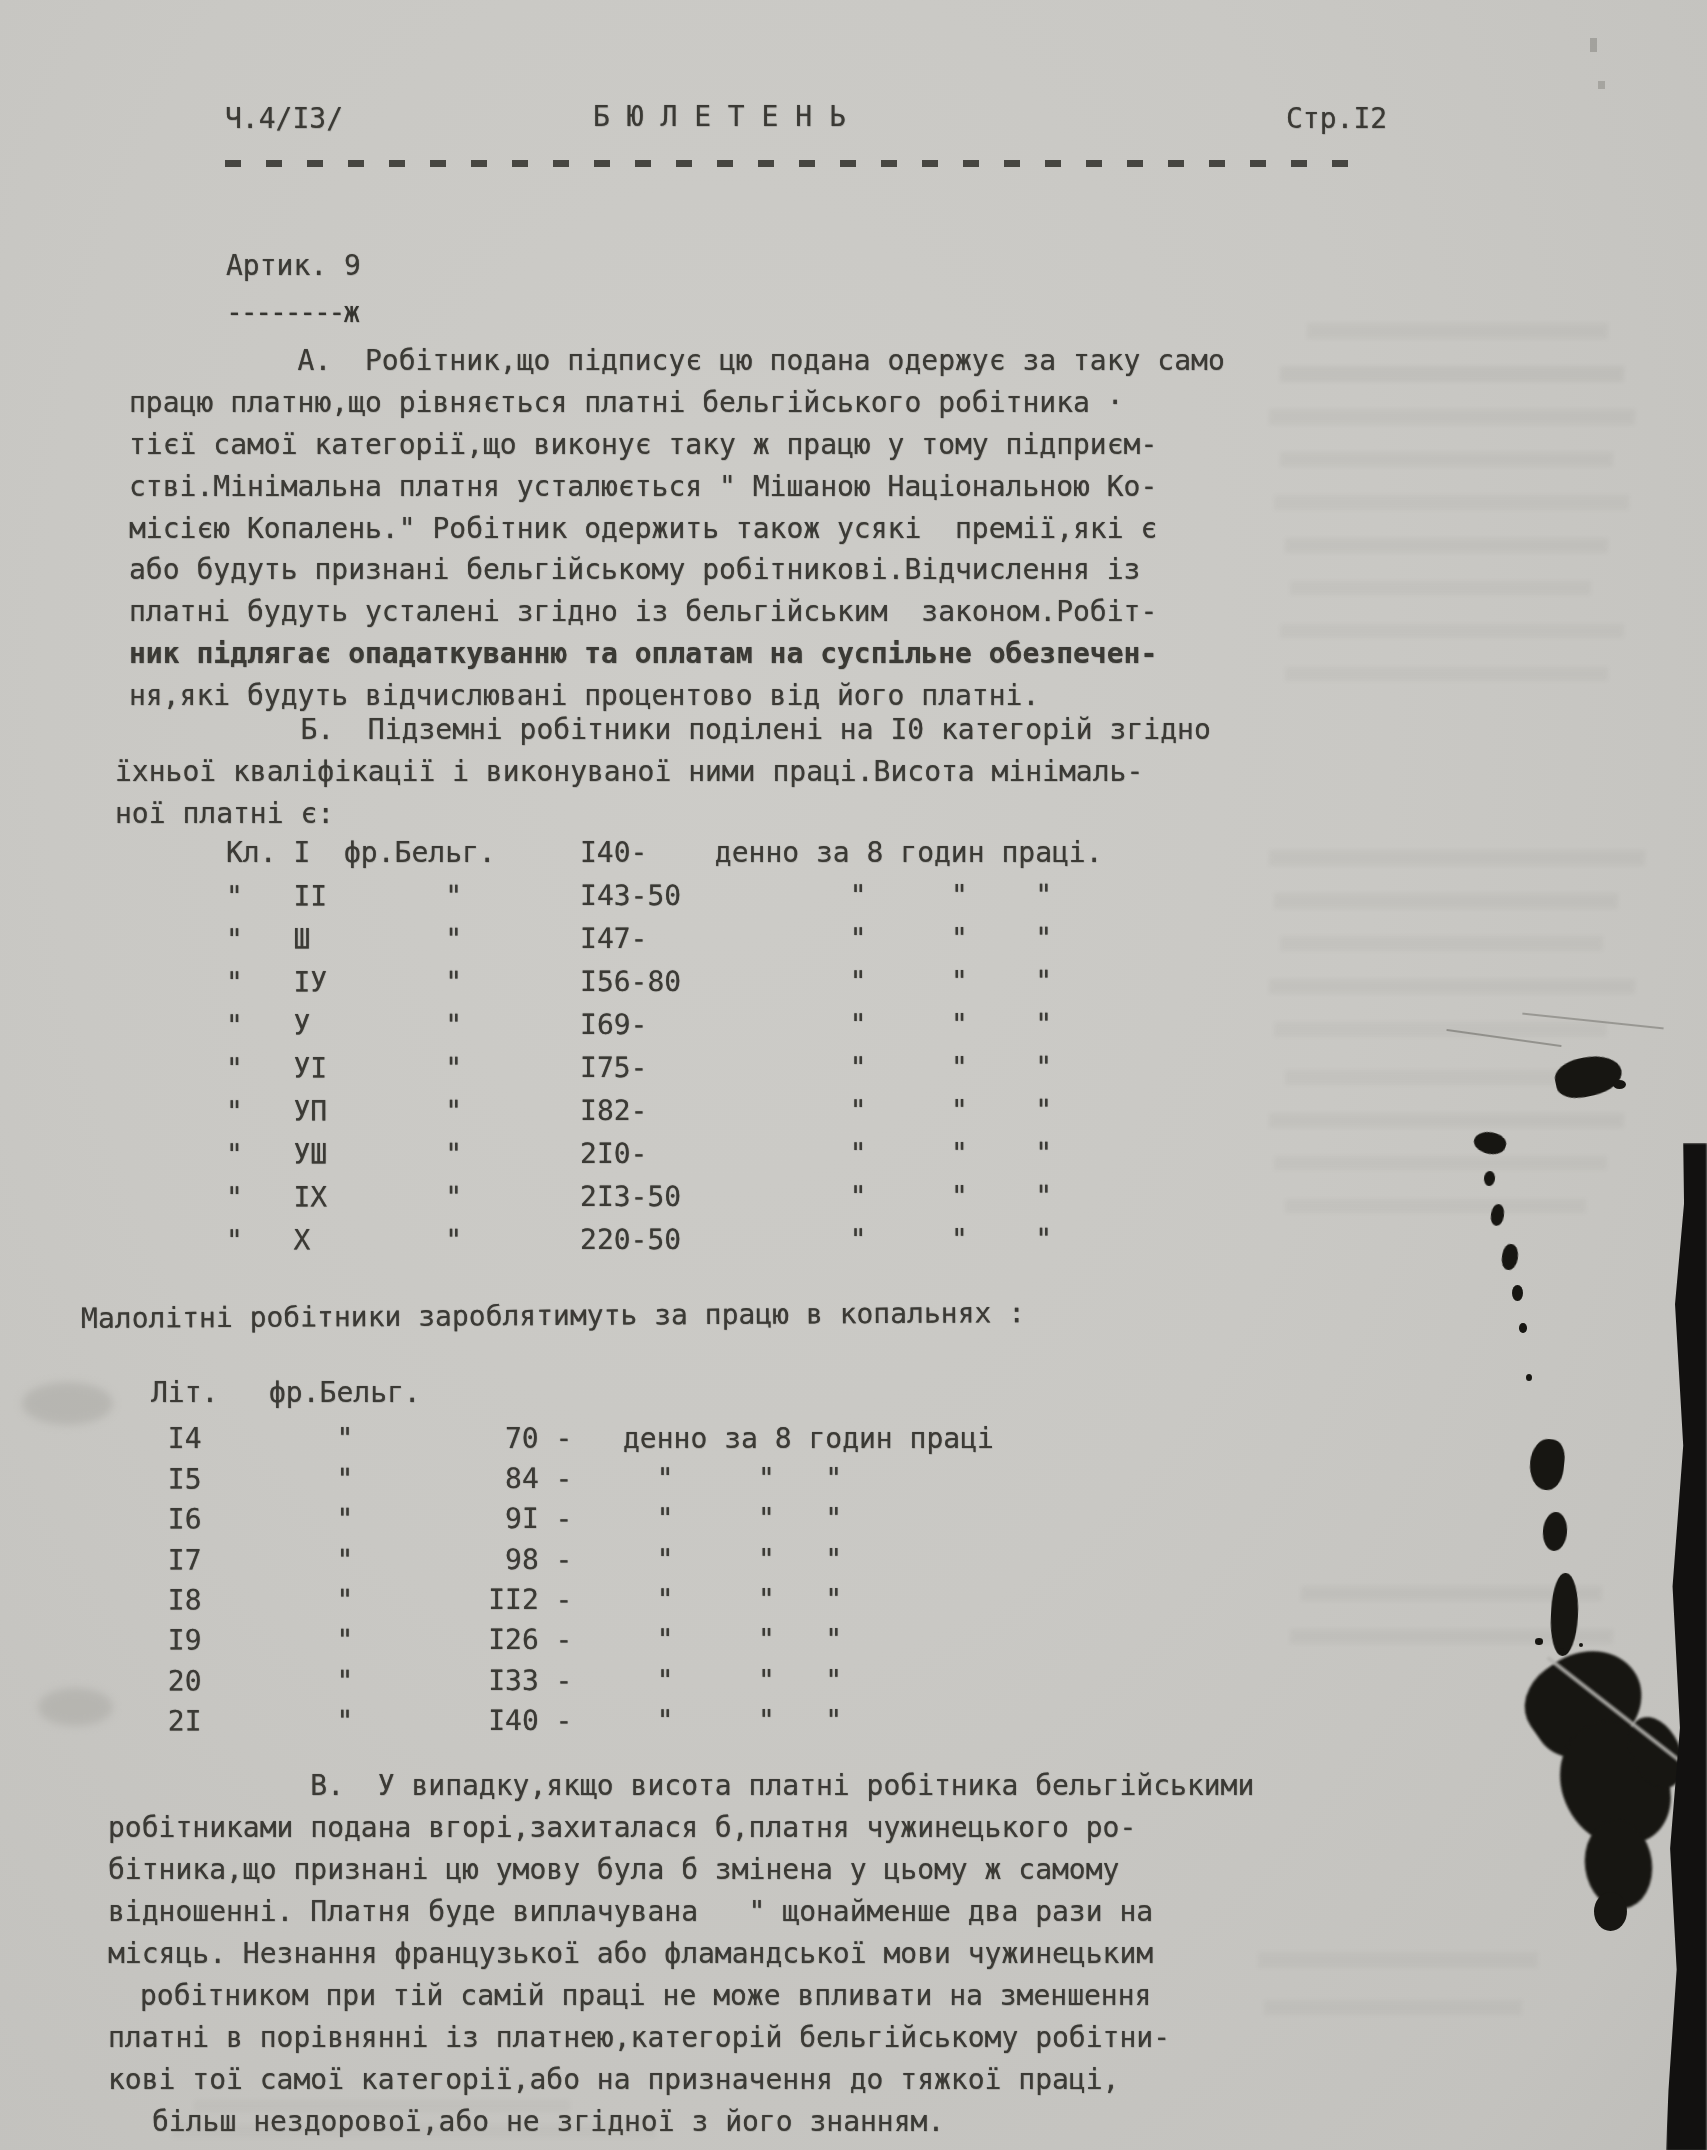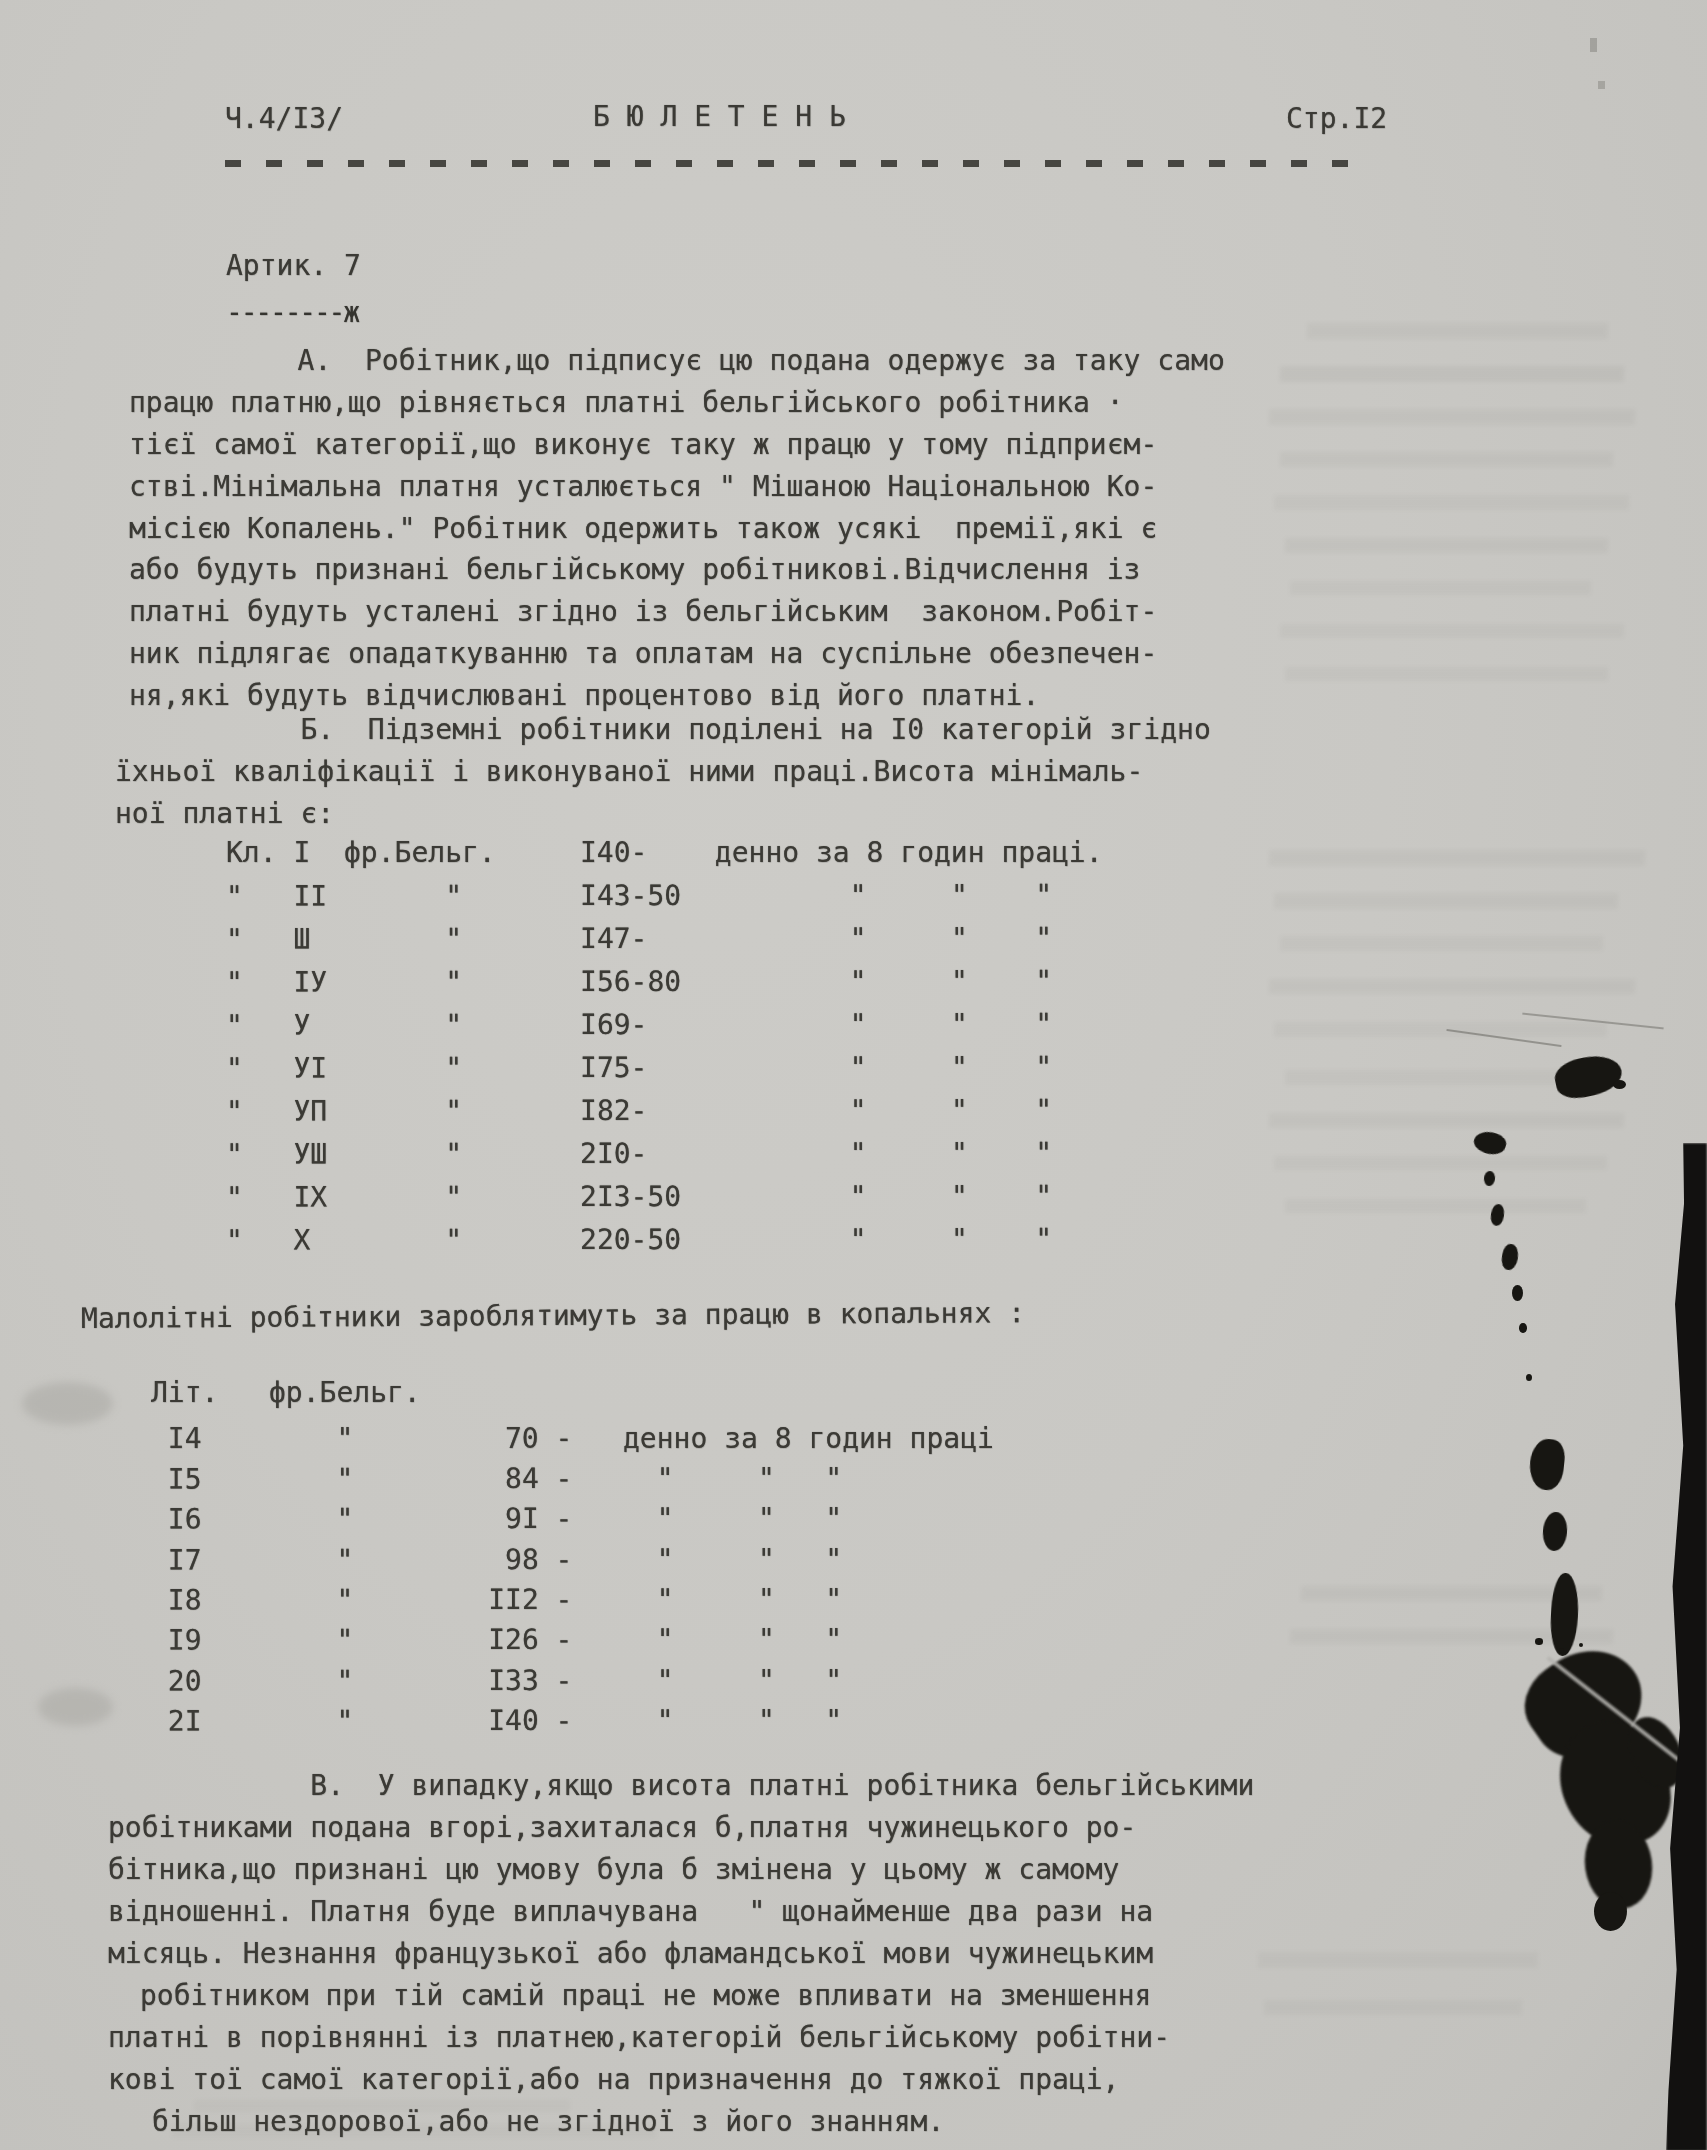--- a/index.html
+++ b/index.html
@@ -52,32 +52,32 @@
 </head>
 <body>
 
 <div class="page">
 
   <div class="tline hdr" style="left:225px;top:105px;">Ч.4/ІЗ/</div>
   <div class="tline hdr" style="left:593px;top:103px;">Б Ю Л Е Т Е Н Ь</div>
   <div class="tline hdr" style="left:1286px;top:105px;">Стр.І2</div>
   <div class="dash-rule" style="left:225px;top:160px;width:1123px;"></div>
 
-  <div class="tline" style="left:226px;top:252px;">Артик. 7</div>
+  <div class="tline" style="left:226px;top:252px;">Артик. 9</div>
   <div class="tline underline-dashes" style="left:226px;top:299px;">--------ж</div>
 
   <div id="gen-text">
       <div class="tline" style="left: 129px; top: 347px;">          А.  Робітник,що підписує цю подана одержує за таку само</div>
       <div class="tline" style="left: 129px; top: 389px;">працю платню,що рівняється платні бельгійського робітника ·</div>
       <div class="tline" style="left: 129px; top: 431px;">тієї самої категорії,що виконує таку ж працю у тому підприєм-</div>
       <div class="tline" style="left: 129px; top: 473px;">стві.Мінімальна платня усталюється " Мішаною Національною Ко-</div>
       <div class="tline" style="left: 129px; top: 515px;">місією Копалень." Робітник одержить також усякі  премії,які є</div>
       <div class="tline" style="left: 129px; top: 556px;">або будуть признані бельгійському робітникові.Відчислення із</div>
       <div class="tline" style="left: 129px; top: 598px;">платні будуть усталені згідно із бельгійським  законом.Робіт-</div>
-      <div class="tline" style="left: 129px; top: 640px;">ник підлягає опадаткуванню та оплатам на суспільне обезпечен-</div>
+      <div class="tline" style="left: 129px; top: 640px; font-weight: bold;">ник підлягає опадаткуванню та оплатам на суспільне обезпечен-</div>
       <div class="tline" style="left: 129px; top: 682px;">ня,які будуть відчислювані процентово від його платні.</div>
       <div class="tline" style="left: 115px; top: 716px;">           Б.  Підземні робітники поділені на І0 категорій згідно</div>
       <div class="tline" style="left: 115px; top: 758px;">їхньої кваліфікації і виконуваної ними праці.Висота мінімаль-</div>
       <div class="tline" style="left: 115px; top: 800px;">ної платні є:</div>
       <div class="tline" style="left: 226px; top: 839px;">Кл. І  фр.Бельг.     І40-    денно за 8 годин праці.</div>
       <div class="tline" style="left: 226px; top: 882px; transform: rotate(-0.1deg);">"   II       "       І43-50          "     "    "</div>
       <div class="tline" style="left: 226px; top: 925px; transform: rotate(-0.1deg);">"   Ш        "       І47-            "     "    "</div>
       <div class="tline" style="left: 226px; top: 968px; transform: rotate(-0.1deg);">"   ІУ       "       І56-80          "     "    "</div>
       <div class="tline" style="left: 226px; top: 1011px; transform: rotate(-0.1deg);">"   У        "       І69-            "     "    "</div>
       <div class="tline" style="left: 226px; top: 1054px; transform: rotate(-0.1deg);">"   УІ       "       І75-            "     "    "</div>

